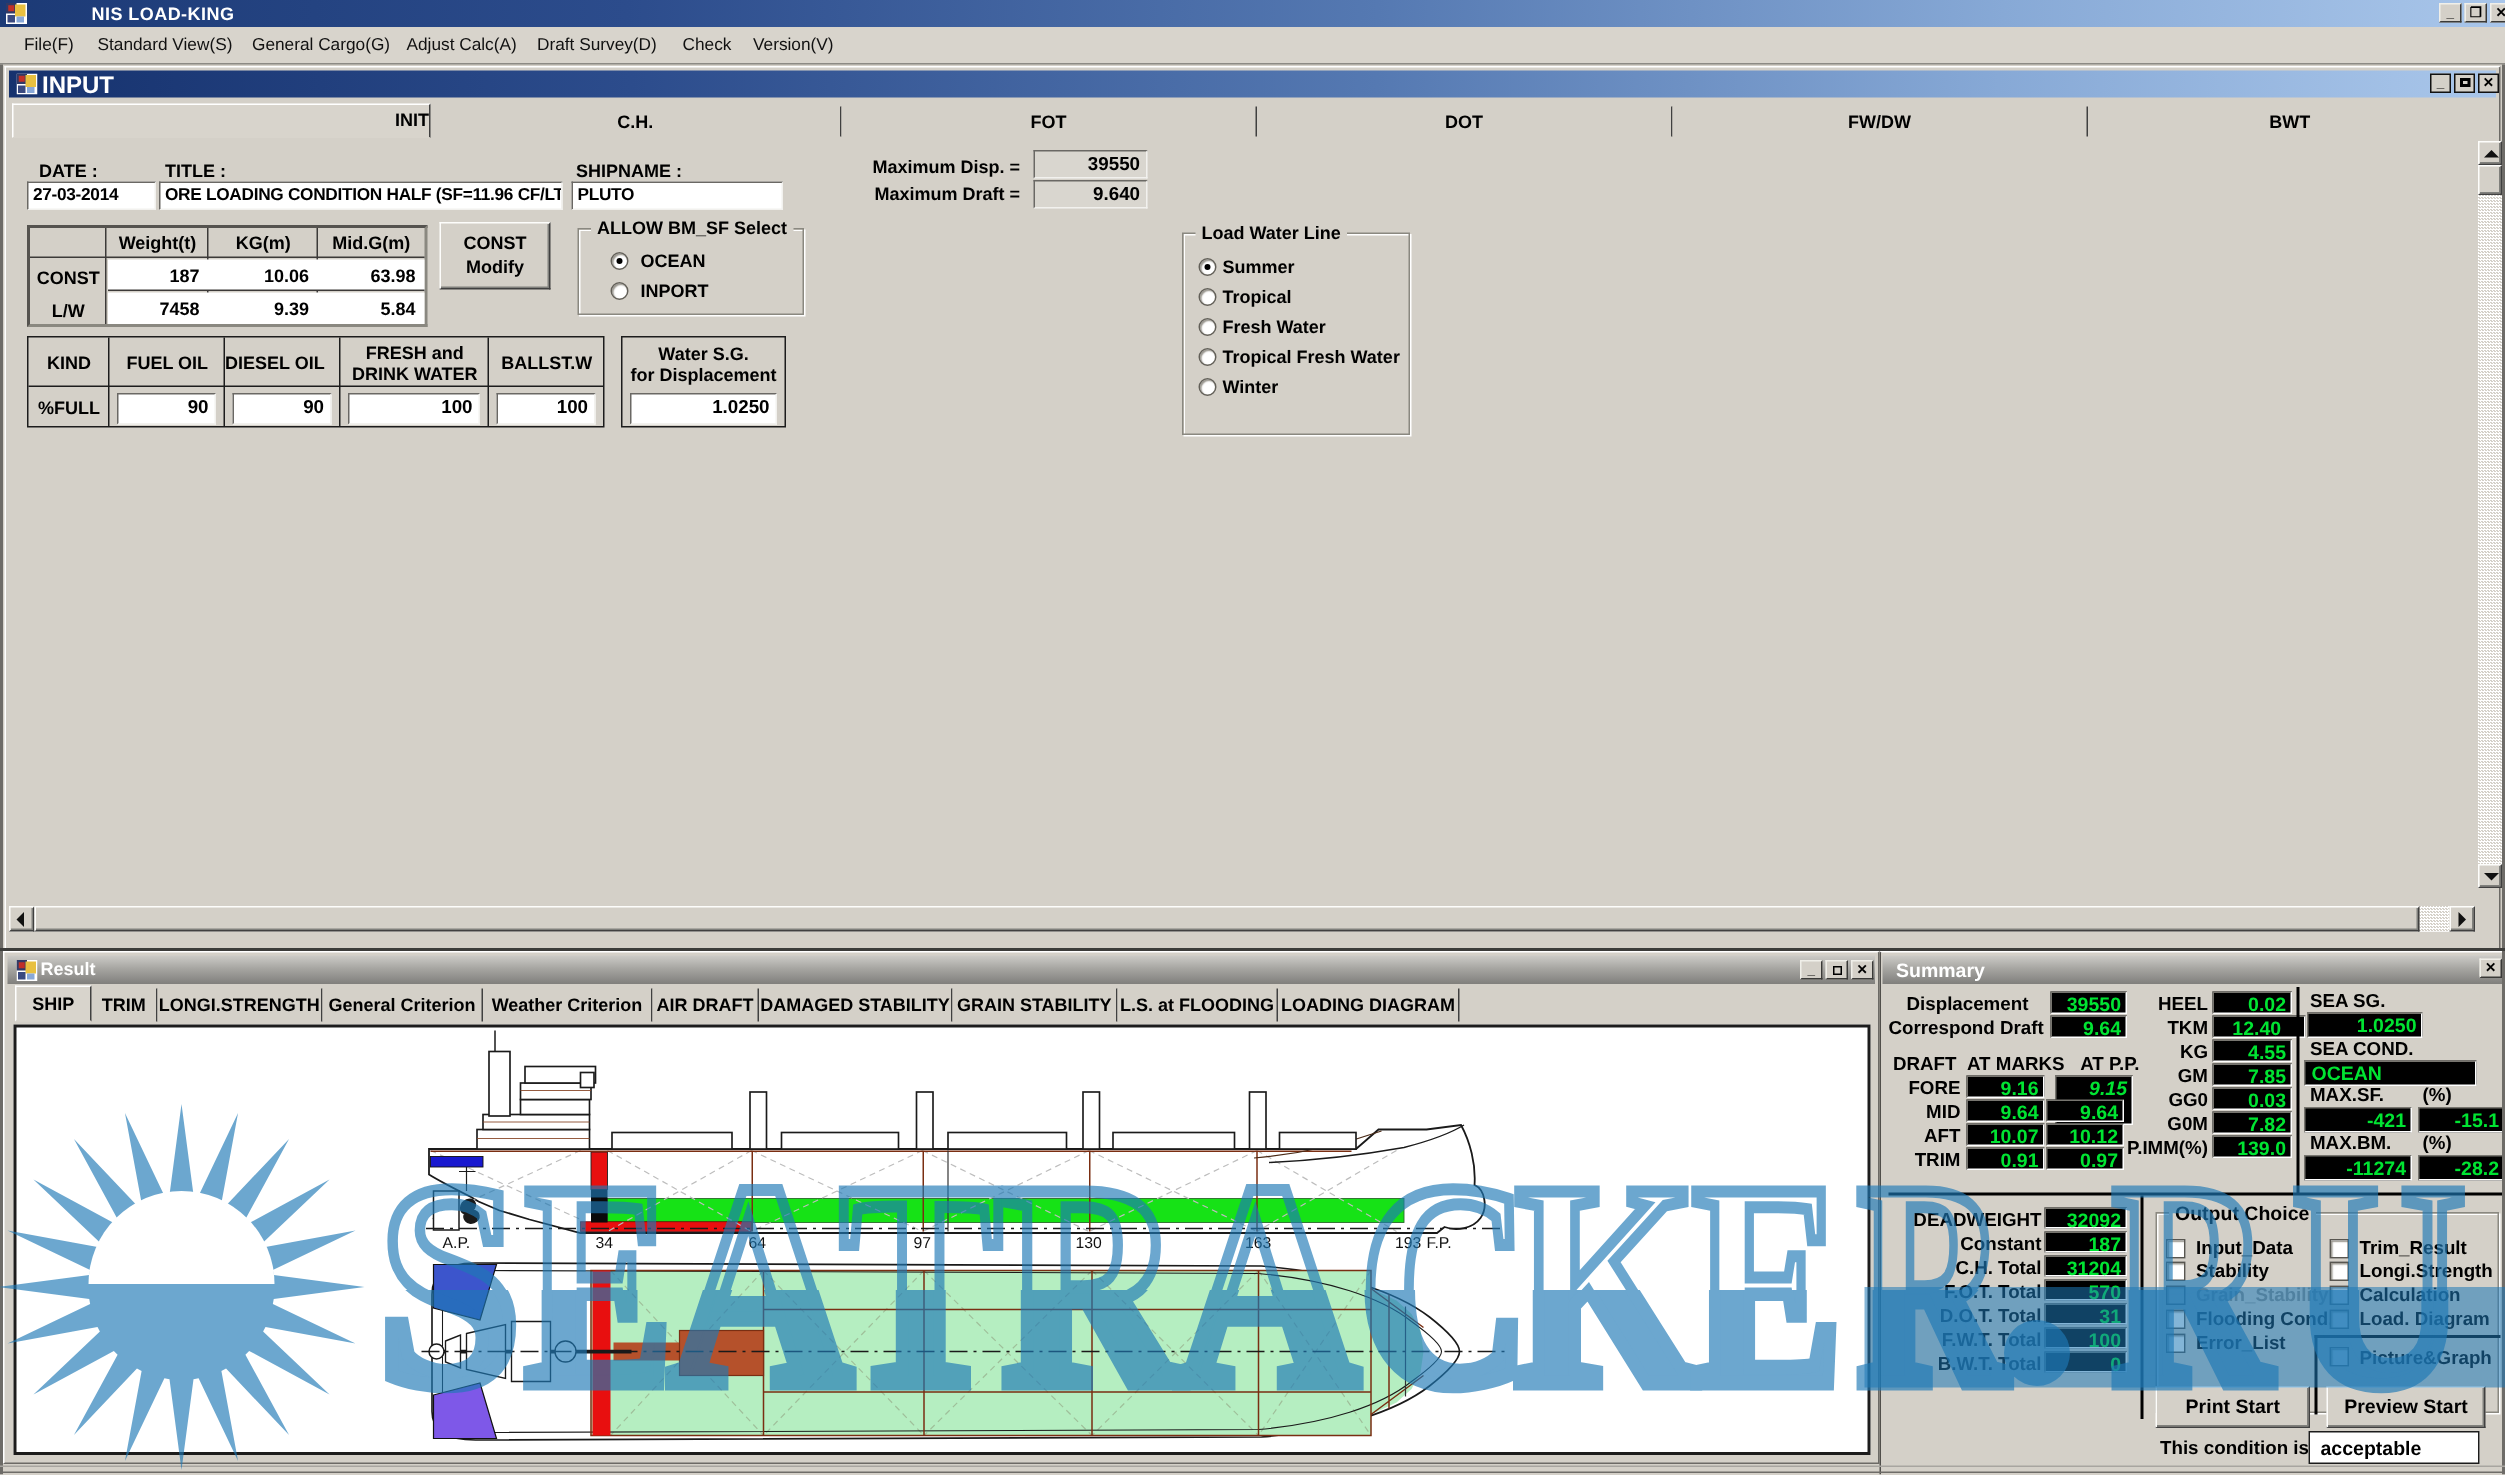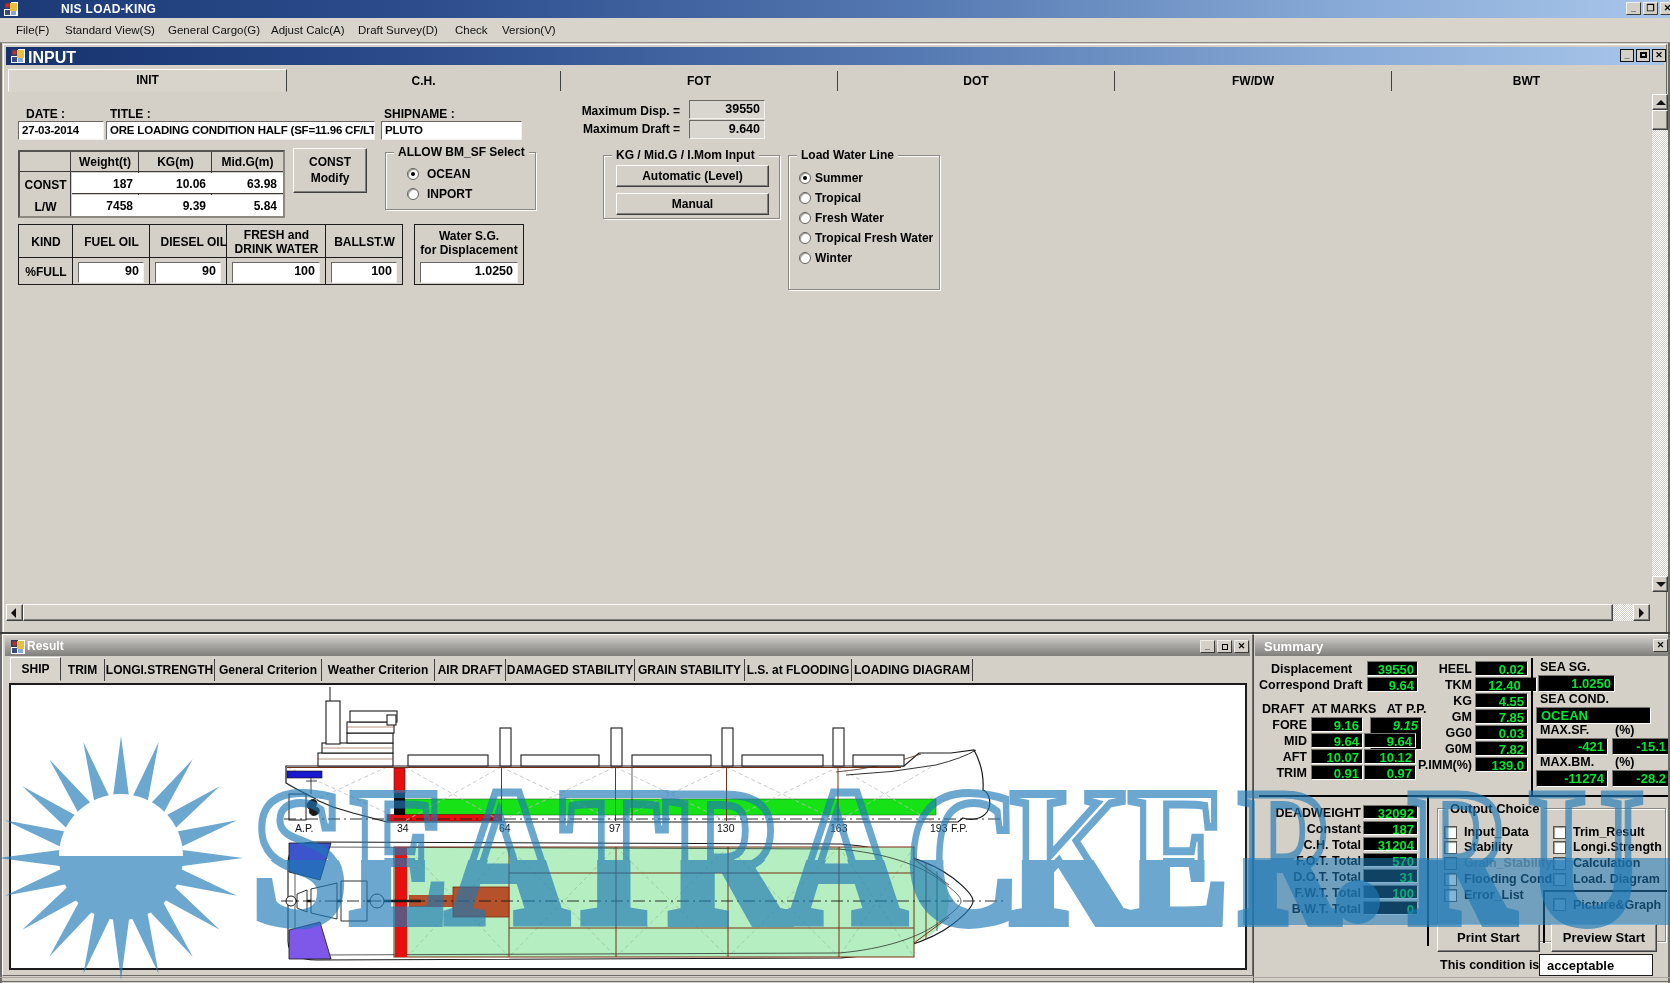--- a/index.html
+++ b/index.html
@@ -11,21 +11,21 @@
 
 #menubar{left:0;top:18px;width:1670px;height:25px;background:#d8d4cc;border-bottom:1px solid #8c8a84;}
 #menubar span{position:absolute;top:6px;font-size:11.5px;color:#111;}
 
 #inputwin{left:3px;top:44px;width:1664px;height:589px;background:#d4d0c8;border:1px solid;border-color:#fff #6c6a66 #6c6a66 #fff;}
 #ititle{position:absolute;left:2px;top:2px;right:2px;height:18px;background:linear-gradient(90deg,#16326e 0%,#2c4c8c 25%,#5579b2 55%,#87a9d6 80%,#a9c6ea 100%);}
 #ititle .txt{position:absolute;left:22px;top:2px;color:#fff;font-size:16px;font-weight:bold;}
 .smbtn{position:absolute;top:2px;width:14px;height:13px;background:#d4d0c8;border:1px solid #111;font-size:9px;text-align:center;line-height:11px;font-weight:bold;color:#000;}
 
 .tab{position:absolute;top:26px;height:20px;background:#d4d0c8;border-right:1px solid #404040;font-size:12px;font-weight:bold;text-align:center;line-height:20px;color:#000;}
-#tabactive{position:absolute;top:24px;left:4px;width:279px;height:23px;background:#d8d4cc;border:1px solid;border-color:#fff #404040 #d8d4cc #fff;font-size:12px;font-weight:bold;text-align:center;line-height:21px;z-index:3;}
+#tabactive{position:absolute;top:24px;left:4px;width:279px;height:23px;background:#d8d4cc;border:1px solid;border-color:#fff #404040 #d8d4cc #fff;font-size:12px;font-weight:bold;text-align:right;line-height:21px;z-index:3;}
 
 .lbl{position:absolute;font-size:12px;font-weight:bold;color:#000;white-space:nowrap;}
 .field{position:absolute;background:#fff;border:1px solid;border-color:#6a6864 #f2f1ee #f2f1ee #6a6864;font-size:11.5px;font-weight:bold;color:#000;line-height:16px;padding-left:3px;white-space:nowrap;overflow:hidden;letter-spacing:-0.2px;}
 .numfield{position:absolute;background:#d9d6cf;border:1px solid;border-color:#6a6864 #f2f1ee #f2f1ee #6a6864;font-size:12.5px;font-weight:bold;color:#000;text-align:right;padding-right:4px;line-height:17px;}
 .gb{position:absolute;border:1px solid #8a8880;box-shadow:1px 1px 0 #fff inset, 1px 1px 0 #fff;}
 .gb .cap{position:absolute;top:-8px;left:8px;background:#d4d0c8;padding:0 4px;font-size:12px;font-weight:bold;white-space:nowrap;}
 .btn3d{position:absolute;background:#d4d0c8;border:1px solid;border-color:#fdfdfb #404040 #404040 #fdfdfb;box-shadow:inset -1px -1px 0 #80807c;font-size:12px;font-weight:bold;text-align:center;color:#000;}
 .radio{position:absolute;width:12px;height:12px;border-radius:50%;background:#fff;border:1px solid #636059;box-shadow:inset 1px 1px 1px #9a978f;}
 .radio.on::after{content:"";position:absolute;left:3px;top:3px;width:4px;height:4px;border-radius:50%;background:#000;}
 .rlbl{position:absolute;font-size:12px;font-weight:bold;}
@@ -140,40 +140,35 @@
   </div>
 
   <div class="abs" style="left:14px;top:179px;width:385px;height:61px;border:1px solid #1c1c1c;background:#d4d0c8;">
     <div class="abs" style="left:0;top:0;width:383px;height:33px;border-bottom:1px solid #1c1c1c;"></div>
     <div class="abs" style="left:0;top:0;width:54px;height:59px;border-right:1px solid #1c1c1c;"></div>
     <div class="abs" style="left:54px;top:0;width:77px;height:59px;border-right:1px solid #1c1c1c;"></div>
     <div class="abs" style="left:131px;top:0;width:77px;height:59px;border-right:1px solid #1c1c1c;"></div>
     <div class="abs" style="left:208px;top:0;width:99px;height:59px;border-right:1px solid #1c1c1c;"></div>
     <div class="lbl" style="left:0;top:10px;width:54px;text-align:center;">KIND</div>
     <div class="lbl" style="left:54px;top:10px;width:77px;text-align:center;">FUEL OIL</div>
-    <div class="lbl" style="left:131px;top:10px;width:77px;text-align:right;">DIESEL OIL</div>
+    <div class="lbl" style="left:131px;top:10px;width:77px;text-align:left;">DIESEL OIL</div>
     <div class="lbl" style="left:208px;top:3px;width:99px;text-align:center;line-height:14px;">FRESH and<br>DRINK WATER</div>
     <div class="lbl" style="left:307px;top:10px;width:77px;text-align:center;">BALLST.W</div>
     <div class="lbl" style="left:0;top:40px;width:54px;text-align:center;">%FULL</div>
     <div class="numfield" style="left:59px;top:37px;width:66px;height:21px;background:#fff;">90</div>
     <div class="numfield" style="left:136px;top:37px;width:66px;height:21px;background:#fff;">90</div>
     <div class="numfield" style="left:213px;top:37px;width:88px;height:21px;background:#fff;">100</div>
     <div class="numfield" style="left:312px;top:37px;width:66px;height:21px;background:#fff;">100</div>
   </div>
 
   <div class="abs" style="left:410px;top:179px;width:110px;height:61px;border:1px solid #1c1c1c;background:#d4d0c8;">
     <div class="lbl" style="left:0;top:4px;width:108px;text-align:center;line-height:14px;">Water S.G.<br>for Displacement</div>
     <div class="numfield" style="left:5px;top:37px;width:98px;height:21px;background:#fff;">1.0250</div>
   </div>
 
-  <div class="gb" style="left:599px;top:110px;width:177px;height:64px;">
-    <div class="cap">KG / Mid.G / I.Mom Input</div>
-    <div class="btn3d" style="left:12px;top:9px;width:153px;height:22px;line-height:20px;">Automatic (Level)</div>
-    <div class="btn3d" style="left:12px;top:37px;width:153px;height:22px;line-height:20px;">Manual</div>
-  </div>
 
   <div class="gb" style="left:784px;top:110px;width:152px;height:135px;">
     <div class="cap">Load Water Line</div>
     <div class="radio on" style="left:10px;top:16px;"></div>
     <div class="rlbl" style="left:26px;top:15px;">Summer</div>
     <div class="radio" style="left:10px;top:36px;"></div>
     <div class="rlbl" style="left:26px;top:35px;">Tropical</div>
     <div class="radio" style="left:10px;top:56px;"></div>
     <div class="rlbl" style="left:26px;top:55px;">Fresh Water</div>
     <div class="radio" style="left:10px;top:76px;"></div>

